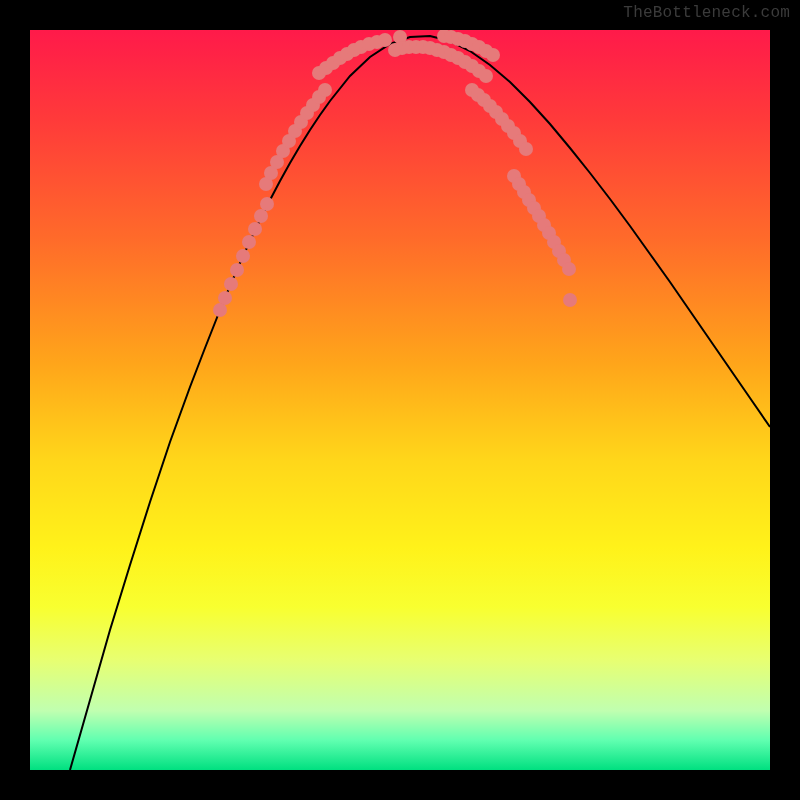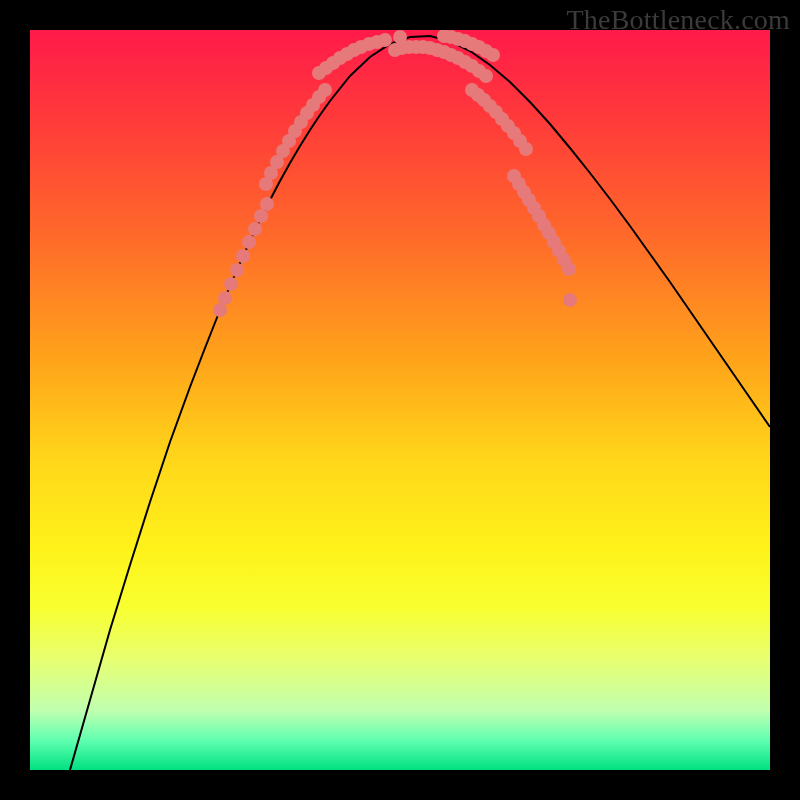--- a/index.html
+++ b/index.html
@@ -20,22 +20,22 @@
       #f8ff30 78%,
       #e8ff70 85%,
       #c0ffb0 92%,
       #60ffb0 96%,
       #00e080 100%);
   }
   .watermark {
     position: absolute;
     top: 4px;
     right: 10px;
-    font-family: Liberation Serif, serif;
-    font-size: 28px;
+    font-family: Liberation Mono, monospace;
+    font-size: 16px;
     font-weight: 400;
     color: #3b3b3b;
     letter-spacing: 0.2px;
   }
   svg.plot {
     position: absolute;
     left: 0; top: 0;
     width: 740px; height: 740px;
   }
 </style>

